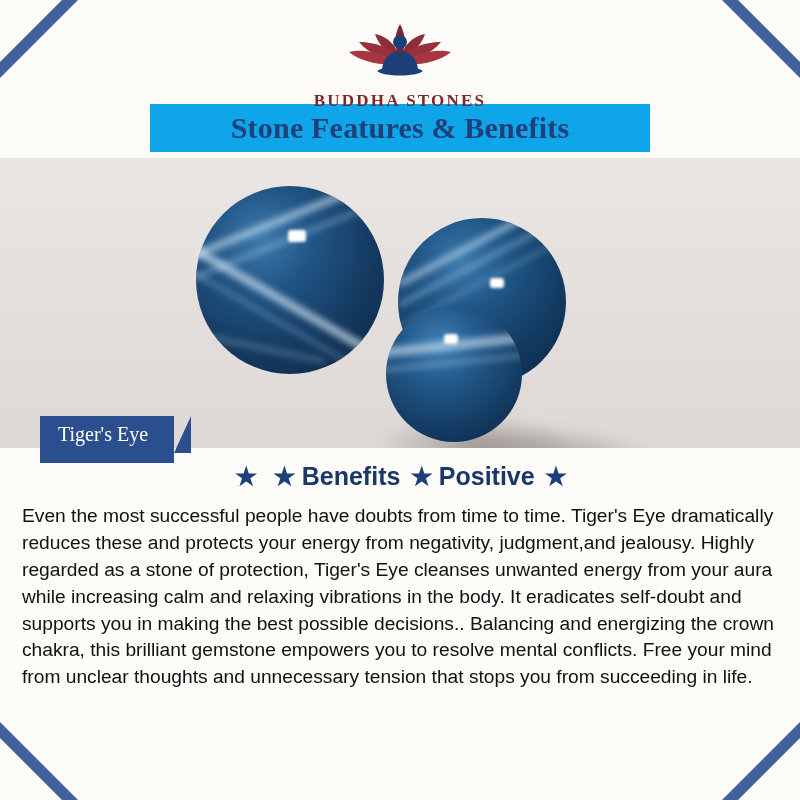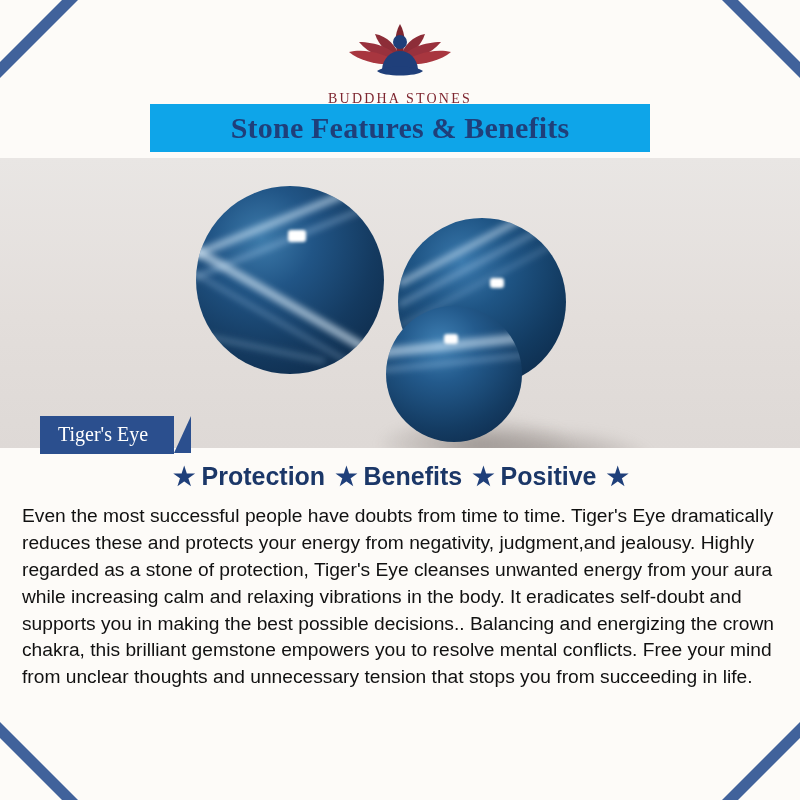--- a/index.html
+++ b/index.html
@@ -77,24 +77,24 @@
     width: 800px;
     text-align: center;
     z-index: 5;
   }
   .logo-mark {
     display: block;
     margin: 0 auto;
   }
   .logo-text {
     margin-top: 3px;
-    font-size: 14px;
+    font-size: 17px;
     letter-spacing: 2.2px;
     color: #7e2630;
-    font-weight: normal;
+    font-weight: bold;
     font-family: "Liberation Serif", serif;
   }
 
   
   .title-banner {
     position: absolute;
     top: 104px;
     left: 150px;
     width: 500px;
     height: 48px;
@@ -144,21 +144,21 @@
     filter: blur(1.5px);
   }
 
   
   .label-tab {
     position: absolute;
     top: 416px;
     left: 40px;
     background: #2b4f8e;
     color: #ffffff;
-    padding: 7px 26px 8px 18px;
+    padding: 7px 26px 17px 18px;
     font-size: 20px;
     font-family: "Liberation Serif", serif;
     z-index: 6;
   }
   .label-tab::after {
     content: "";
     position: absolute;
     top: 0; right: -17px;
     width: 0; height: 0;
     border-style: solid;
@@ -273,21 +273,20 @@
     </div>
   </div>
 
   <div class="label-tab">
     <span>Tiger's Eye</span>
   </div>
 
   <div class="benefits">
     <div class="benefit">
       <span class="star">★</span>
-      <span>Protection</span>
     </div>
     <div class="benefit">
       <span class="star">★</span>
       <span>Benefits</span>
     </div>
     <div class="benefit">
       <span class="star">★</span>
       <span>Positive</span>
     </div>
     <div class="benefit">

